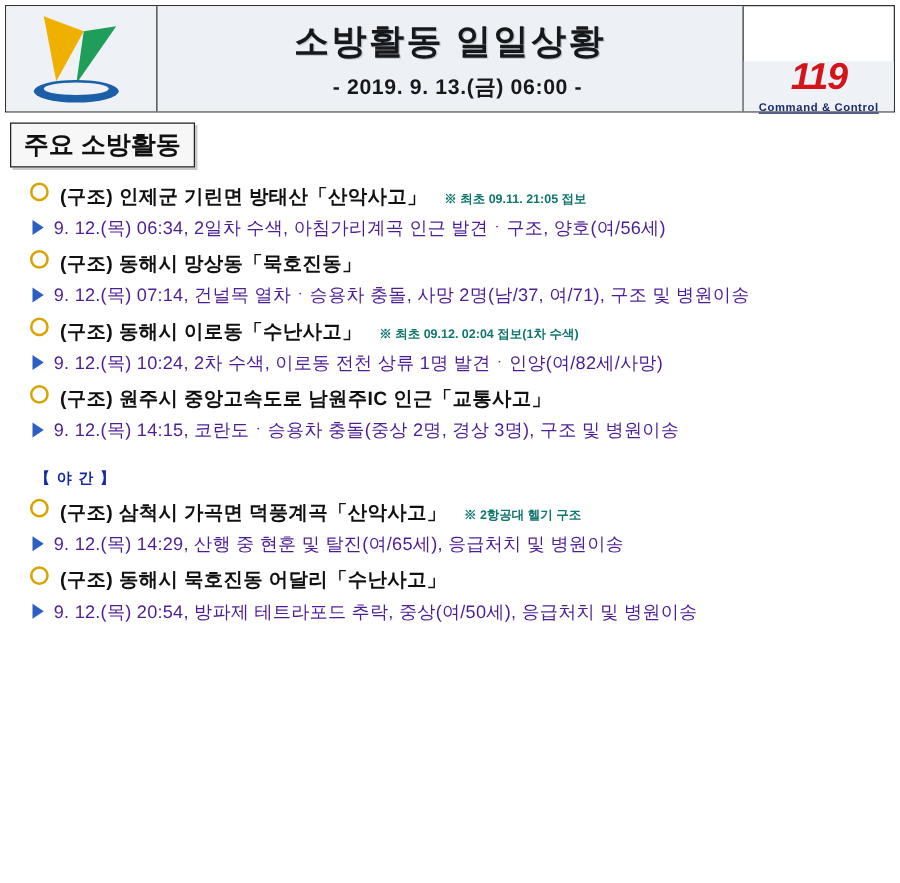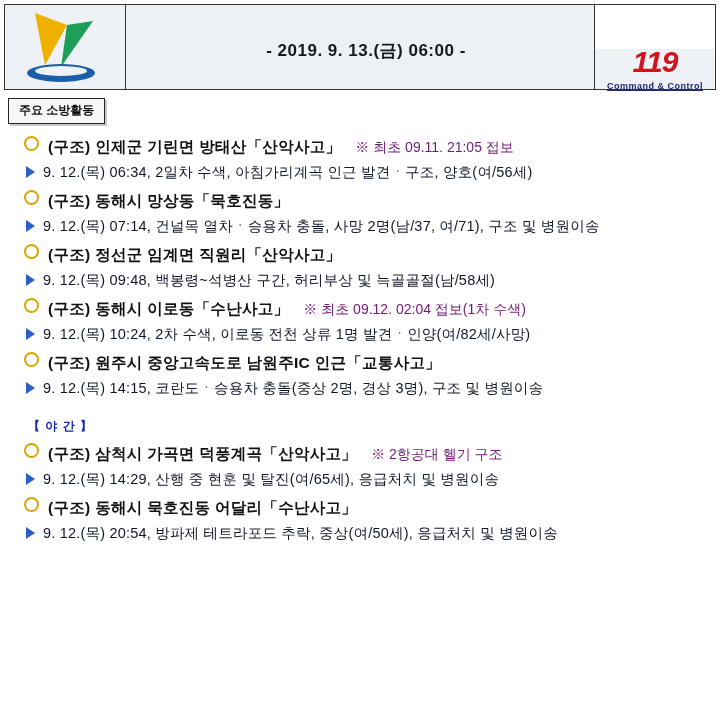--- a/index.html
+++ b/index.html
@@ -91,21 +91,21 @@
   }
 
   
   .section-label-wrap {
     margin: 8px 0 2px 8px;
   }
   .section-label {
     display: inline-block;
     border: 1px solid #222;
     padding: 3px 10px 4px 10px;
-    font-size: 12px;
+    font-size: 20px;
     font-weight: bold;
     color: #111;
     background: #f7f7f7;
     box-shadow: 2px 2px 0 #c9c9c9;
   }
 
   
   .content {
     padding: 2px 6px 0 24px;
   }
@@ -126,32 +126,32 @@
     height: 11px;
     border: 2.2px solid #d8a400;
     border-radius: 50%;
     margin-right: 9px;
     flex: 0 0 auto;
     position: relative;
     top: -1px;
   }
   .entry-title { letter-spacing: 0.3px; }
   .entry-note {
-    color: #701a75;
-    font-size: 14px;
-    font-weight: normal;
+    color: #0f766e;
+    font-size: 10px;
+    font-weight: bold;
     margin-left: 14px;
     letter-spacing: 0;
   }
   .entry-note.wide { }
   .entry-detail {
     display: flex;
     align-items: baseline;
     font-size: 14.5px;
-    color: #0f172a;
+    color: #4c1d95;
     margin-top: 5px;
     padding-left: 2px;
     white-space: nowrap;
   }
   .tri {
     display: inline-block;
     width: 0;
     height: 0;
     border-left: 9px solid #2b5fc4;
     border-top: 6px solid transparent;
@@ -184,20 +184,21 @@
         <rect x="0" y="0" width="118" height="84" fill="#eef2f7"></rect>
         <path d="M30 8 L62 20 L40 60 Z" fill="#f0b000"></path>
         <path d="M62 20 L88 16 L56 62 Z" fill="#1e9e58"></path>
         <path d="M40 60 L56 62 L48 70 Z" fill="#1e7a43"></path>
         <ellipse cx="56" cy="68" rx="34" ry="9" fill="#1b5fa8"></ellipse>
         <ellipse cx="56" cy="66" rx="26" ry="5" fill="#eef2f7"></ellipse>
       </svg>
     </div>
 
     <div class="title-cell">
+      <div class="title-main">소방활동 일일상황</div>
       <div class="title-sub">- 2019. 9. 13.(금) 06:00 -</div>
     </div>
 
     <div class="brand-cell">
       <div class="brand-119">119</div>
       <div class="brand-cc">Command &amp; Control</div>
     </div>
 
   </div>
 
@@ -224,31 +225,20 @@
         <span class="bullet-ring"></span>
         <span class="entry-title">(구조) 동해시 망상동「묵호진동」</span>
         <span class="entry-note"></span>
       </div>
       <div class="entry-detail">
         <span class="tri"></span>
         <span class="detail-text">9. 12.(목) 07:14, 건널목 열차ㆍ승용차 충돌, 사망 2명(남/37, 여/71), 구조 및 병원이송</span>
       </div>
     </div>
 
-    <div class="entry">
-      <div class="entry-head">
-        <span class="bullet-ring"></span>
-        <span class="entry-title">(구조) 정선군 임계면 직원리「산악사고」</span>
-        <span class="entry-note"></span>
-      </div>
-      <div class="entry-detail">
-        <span class="tri"></span>
-        <span class="detail-text">9. 12.(목) 09:48, 백봉령~석병산 구간, 허리부상 및 늑골골절(남/58세)</span>
-      </div>
-    </div>
 
     <div class="entry">
       <div class="entry-head">
         <span class="bullet-ring"></span>
         <span class="entry-title">(구조) 동해시 이로동「수난사고」</span>
         <span class="entry-note wide">※ 최초 09.12. 02:04 접보(1차 수색)</span>
       </div>
       <div class="entry-detail">
         <span class="tri"></span>
         <span class="detail-text">9. 12.(목) 10:24, 2차 수색, 이로동 전천 상류 1명 발견ㆍ인양(여/82세/사망)</span>

